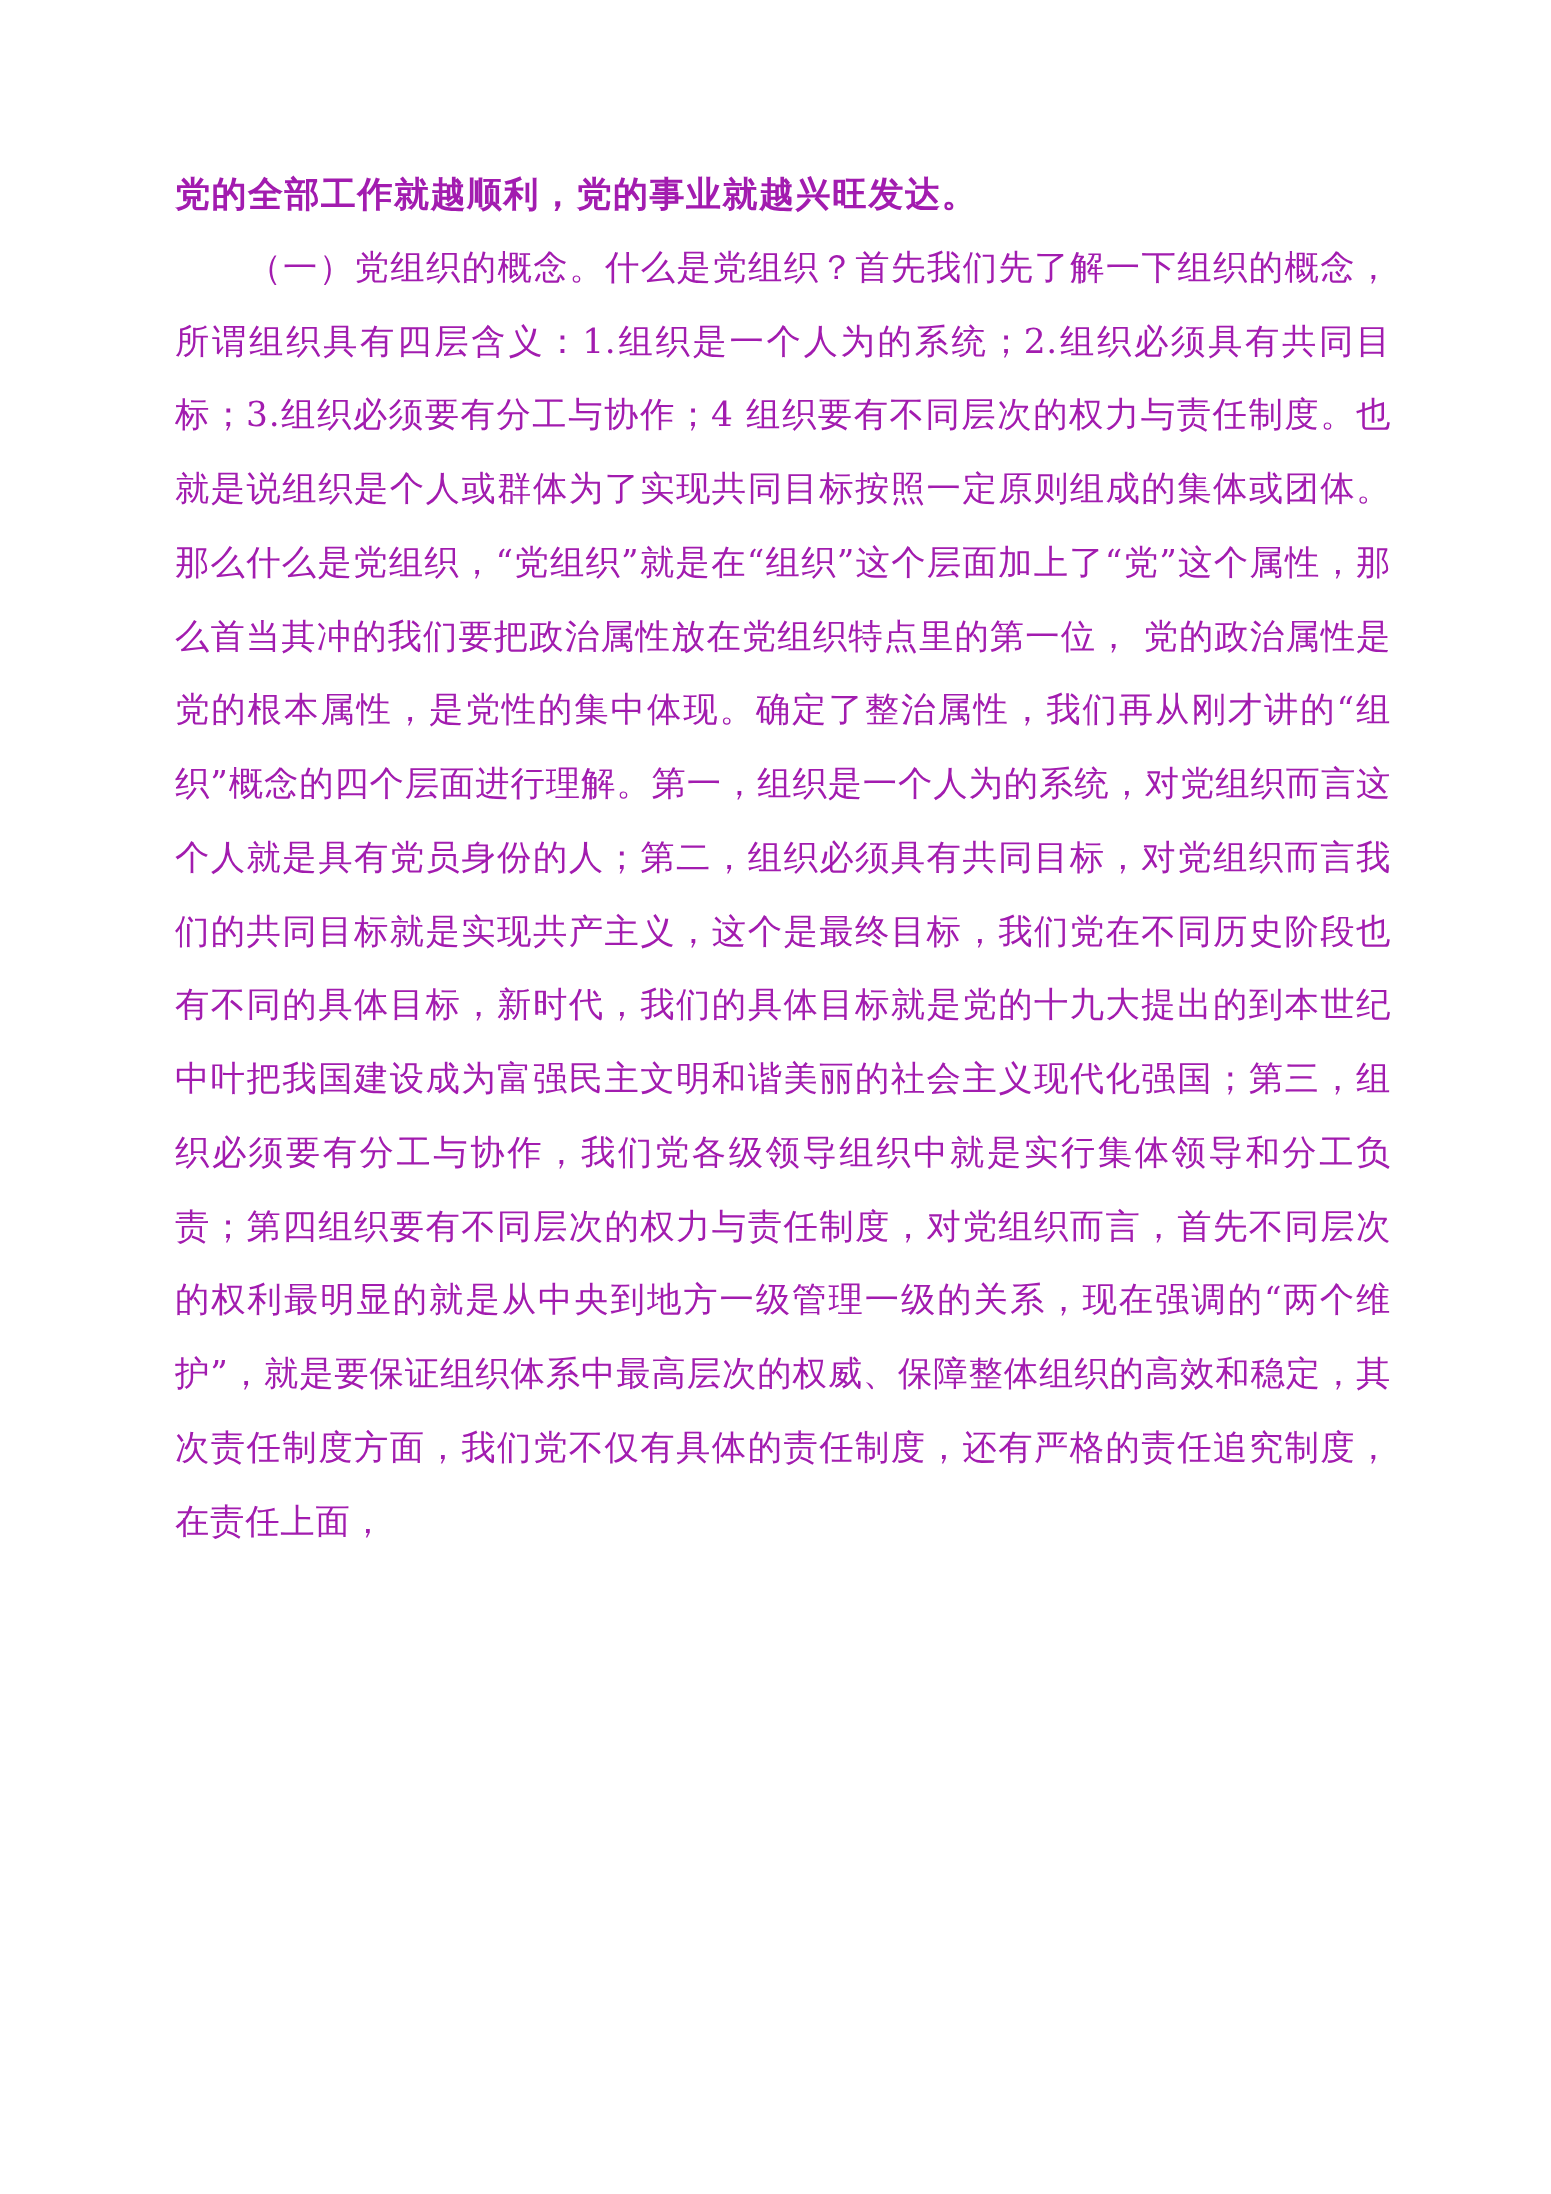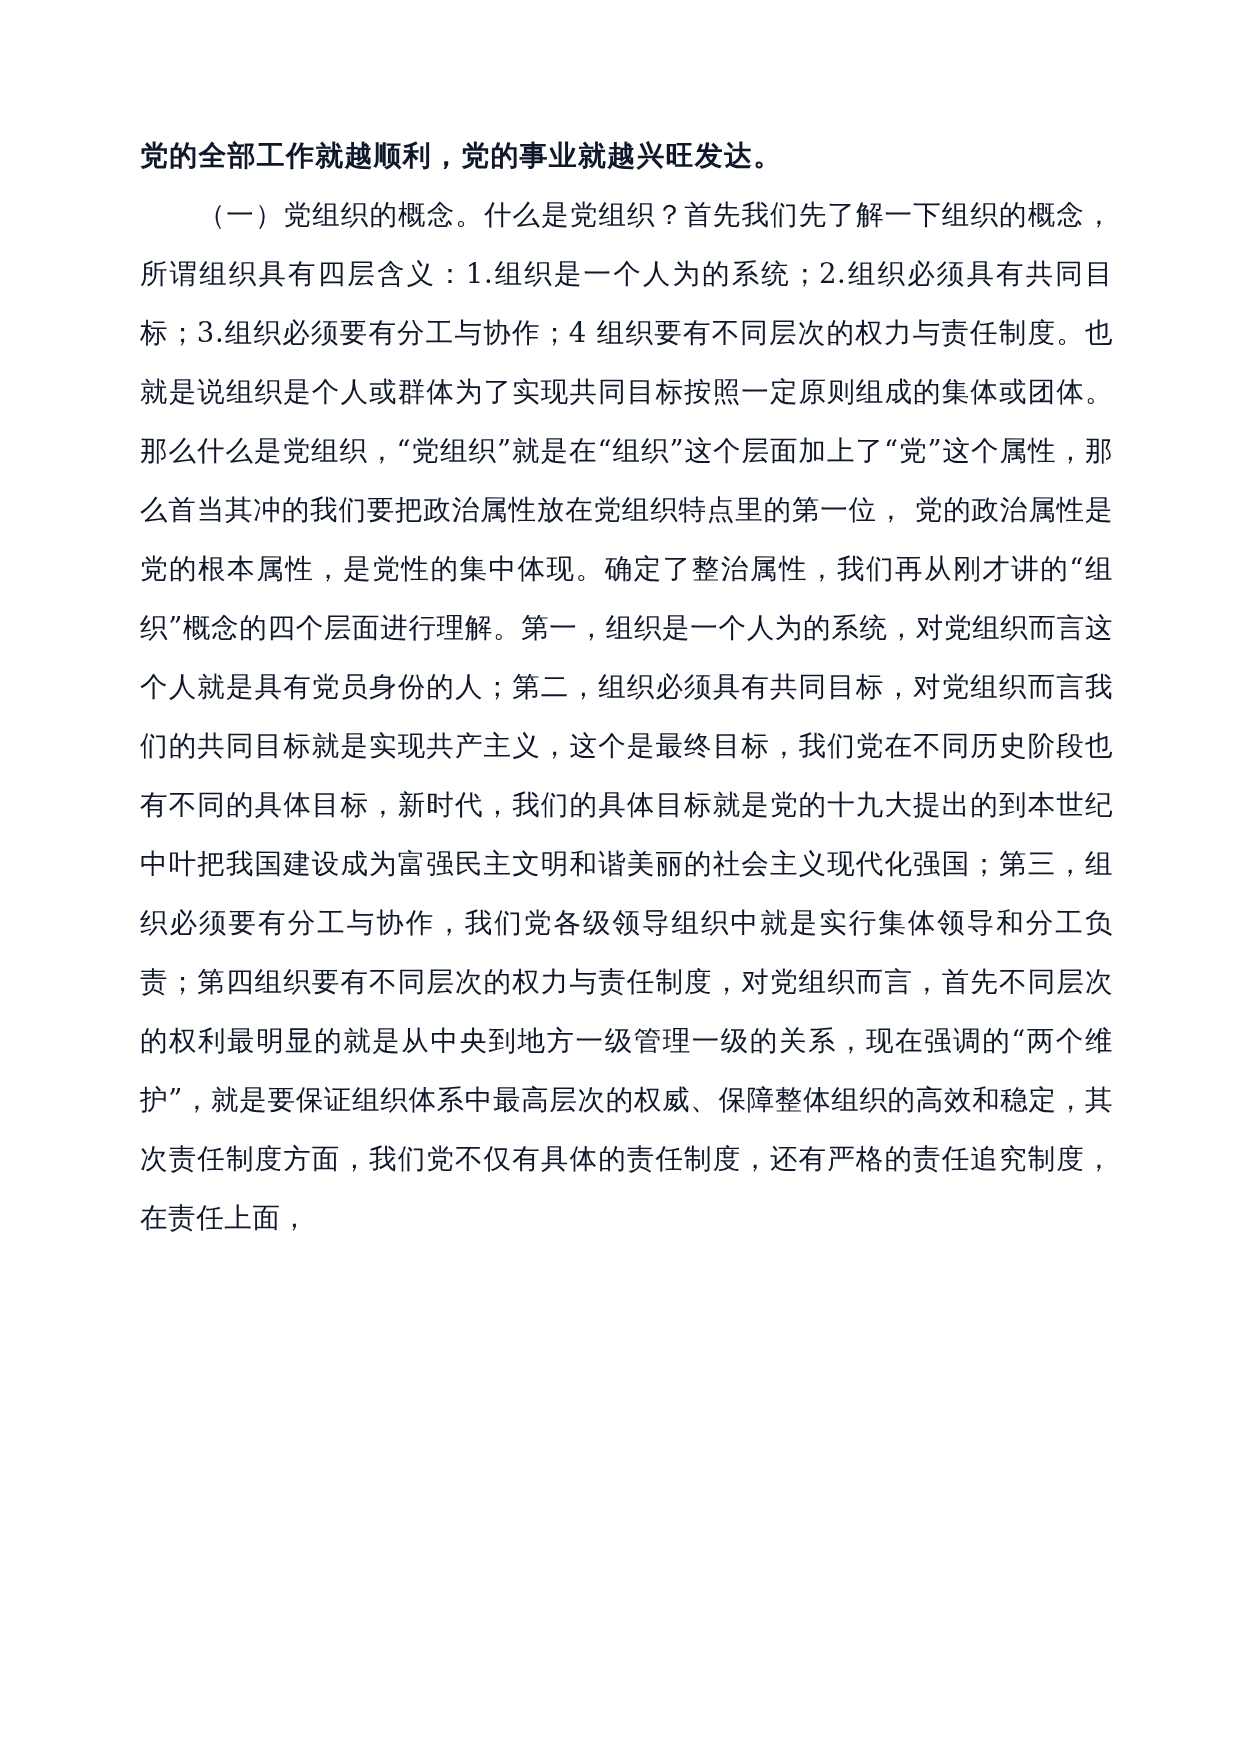--- a/index.html
+++ b/index.html
@@ -20,21 +20,21 @@
   .doc-body {
     width: 100%;
   }
   .para {
     margin: 0;
     font-size: 27.5px;
     line-height: 59px;
     text-align: justify;
     text-justify: inter-ideograph;
     letter-spacing: 0.6px;
-    color: #0f172a;
+    color: #a21caf;
   }
   .para.heading-line {
     font-weight: bold;
     letter-spacing: 1.2px;
     font-size: 28px;
   }
   .para.indent {
     text-indent: 2.1em;
   }
 </style>

